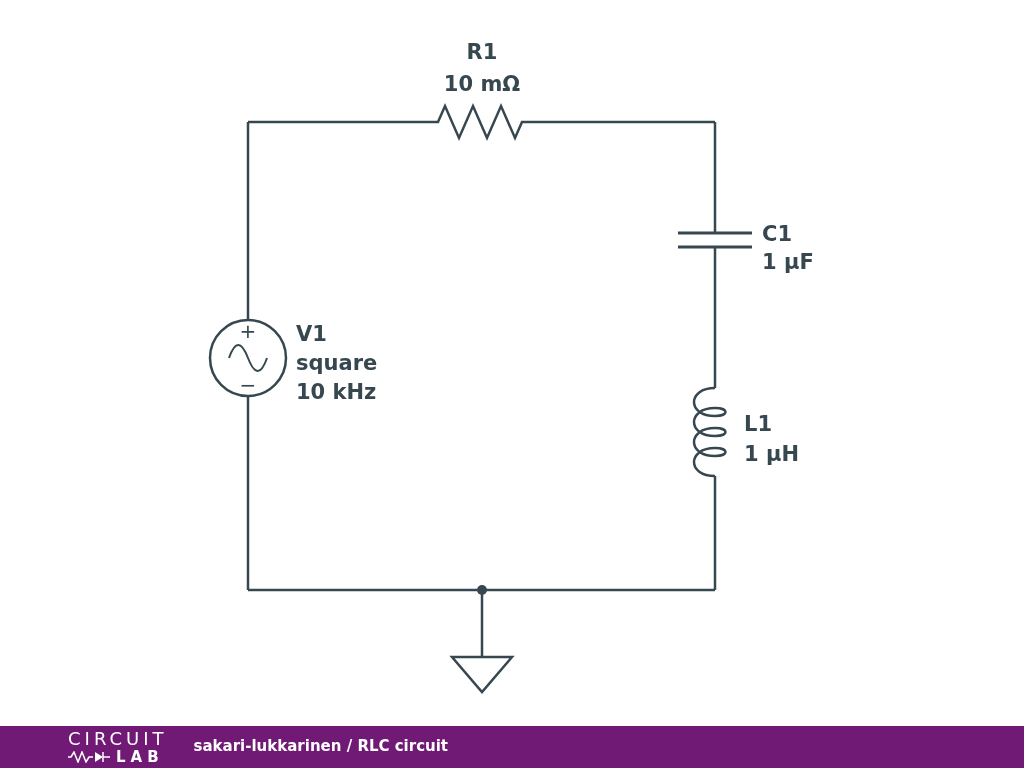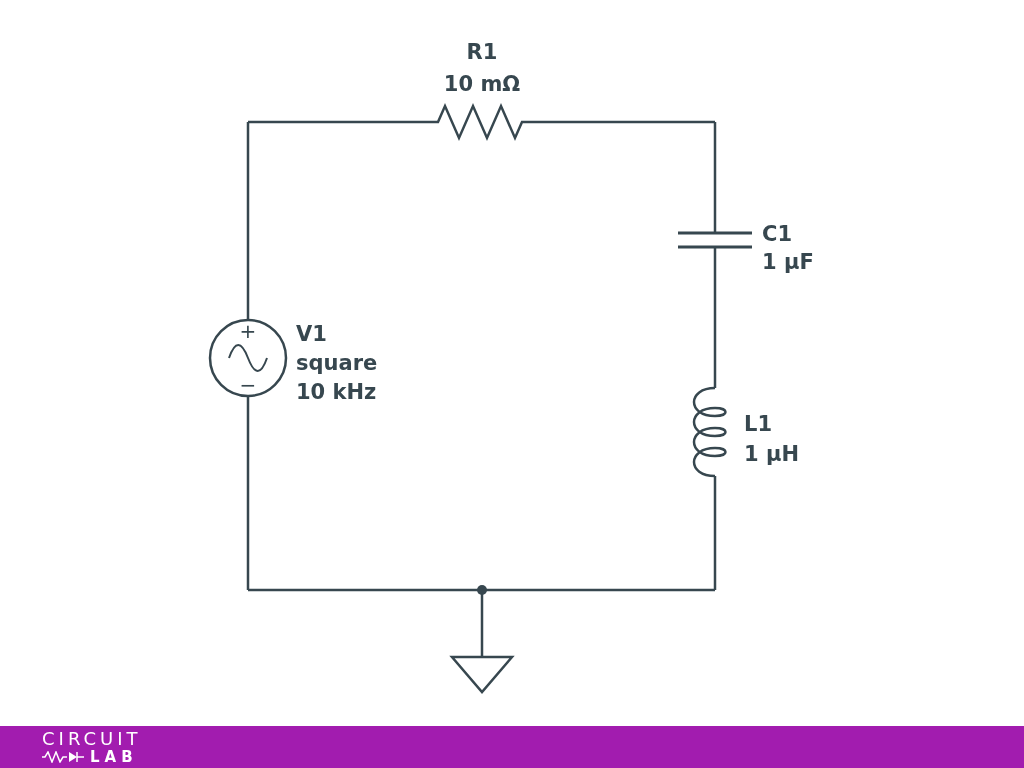--- a/index.html
+++ b/index.html
@@ -20,24 +20,25 @@
   .mid{text-anchor:middle;}
   .sym{
     font-family:"DejaVu Sans", sans-serif;
     font-size:20px;
     fill:#37474F;
     text-anchor:middle;
   }
   .footer{
     position:absolute;left:0;right:0;bottom:0;
     height:42px;
-    background:#a21caf;
+    background:#701a75;
     display:flex;
     align-items:center;
     color:#ffffff;
+    padding-left:26px;
   }
   .logo{
     margin-left:42px;
     display:flex;
     flex-direction:column;
     justify-content:center;
     line-height:1;
   }
   .logo-top{
     font-size:18px;
@@ -133,16 +134,17 @@
         <svg class="logo-glyph" width="46" height="12" viewBox="0 0 46 12">
           <path d="M0,6 h3 l3,-5 l4,10 l4,-10 l4,10 l3,-5 h4" fill="none" stroke="#ffffff" stroke-width="1.5"></path>
           <polygon points="27,1 27,11 35,6" fill="#ffffff"></polygon>
           <line x1="35" y1="1" x2="35" y2="11" stroke="#ffffff" stroke-width="1.5"></line>
           <line x1="35" y1="6" x2="42" y2="6" stroke="#ffffff" stroke-width="1.5"></line>
         </svg>
         <span class="logo-lab">LAB</span>
       </div>
     </div>
     <div class="meta">
+      <div class="meta-title"><span>sakari-lukkarinen</span><span> / </span><span>RLC circuit</span></div>
     </div>
   </div>
 
 </div>
 
 </body></html>

